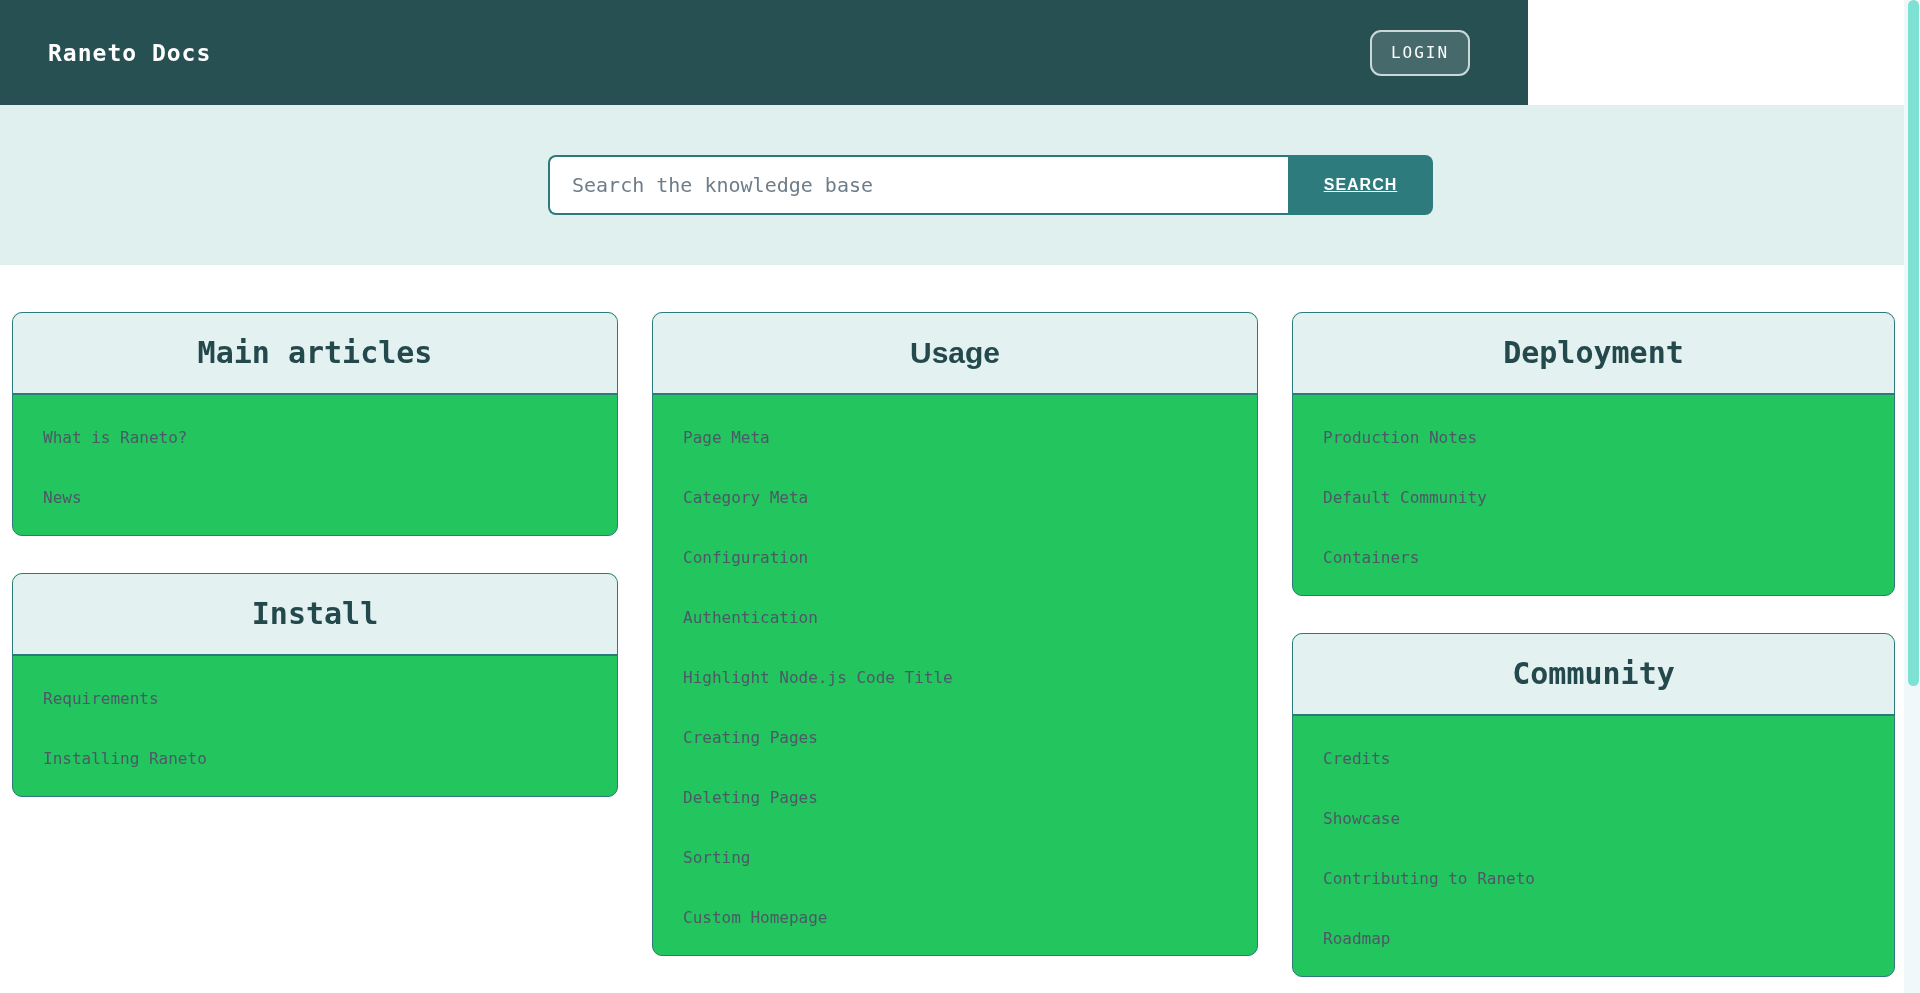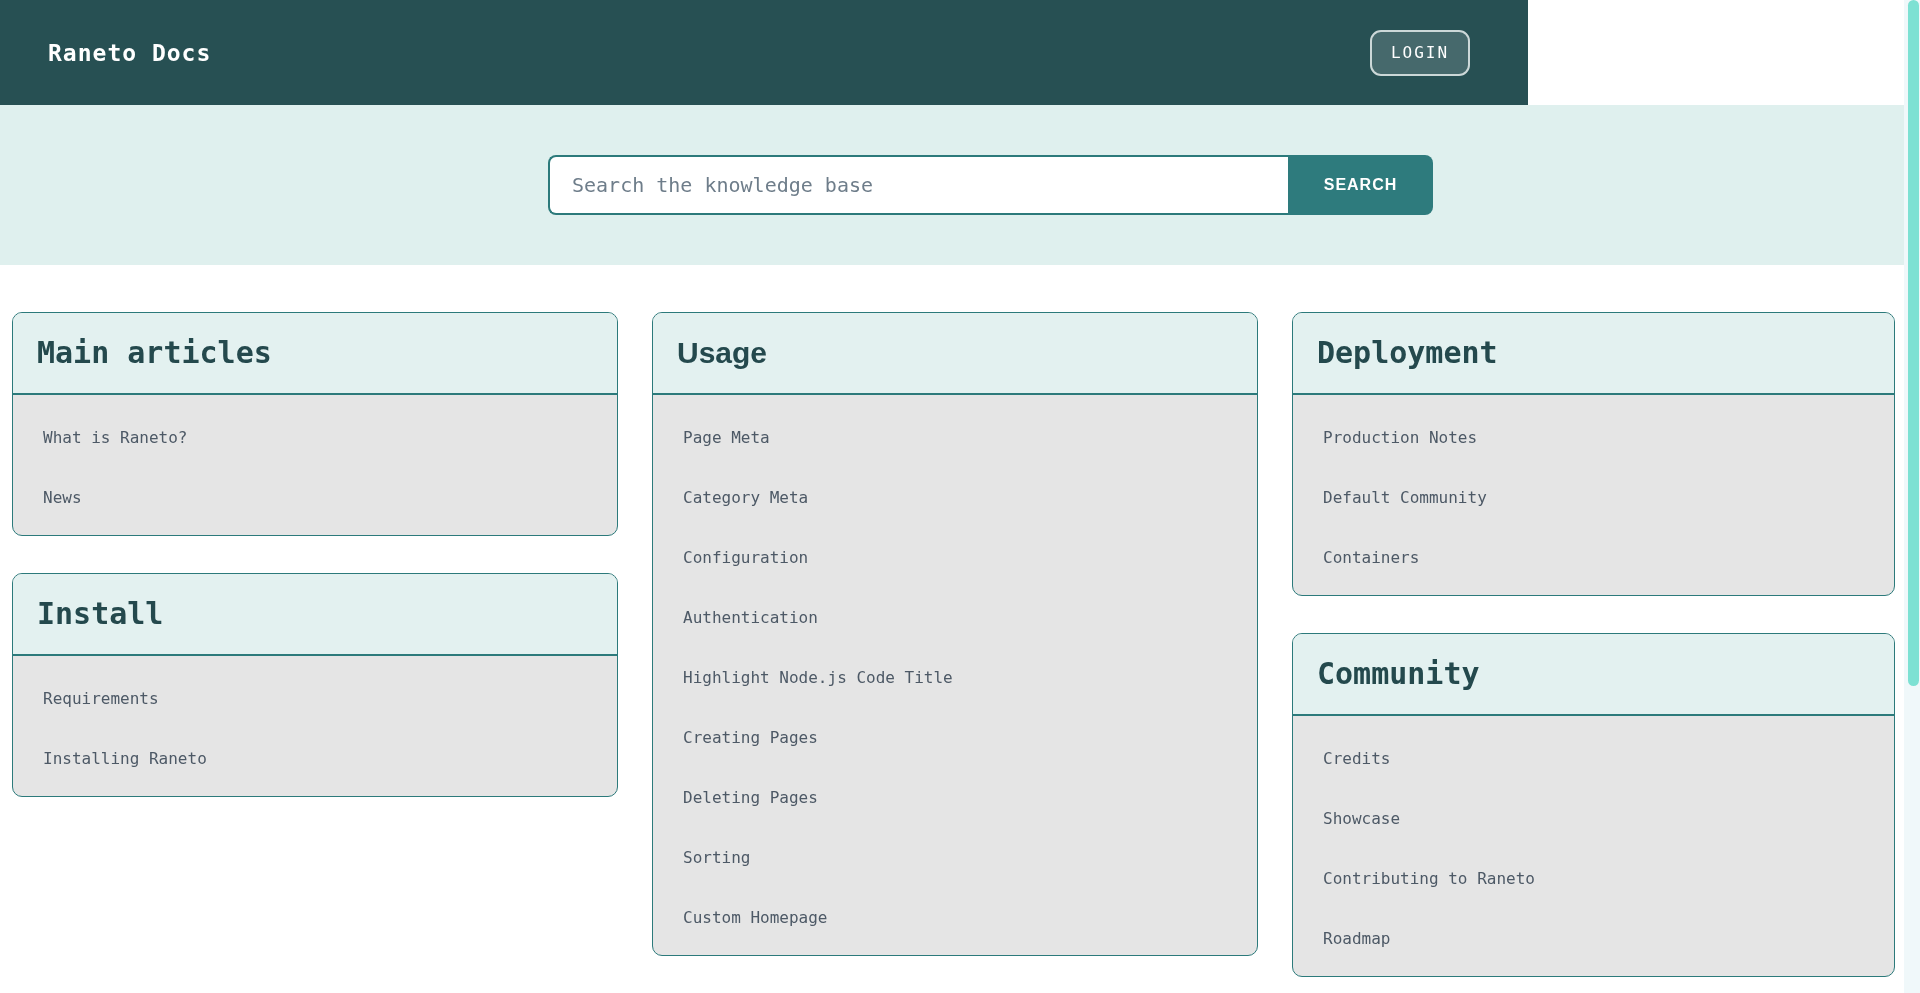--- a/index.html
+++ b/index.html
@@ -59,35 +59,37 @@
     outline:none;
   }
   .search-input::placeholder{color:#6e7d8a;opacity:1;}
   .search-btn{
     width:145px;height:60px;
     background:var(--button-bg);
     border:none;border-radius:0 8px 8px 0;
     color:#ffffff;
     font-family:"Liberation Sans",sans-serif;font-size:16px;font-weight:bold;letter-spacing:1px;
     cursor:pointer;
+    text-decoration:underline;
   }
 
   
   .content{position:absolute;left:0;top:312px;width:1920px;}
   .column{position:absolute;top:0;}
   .column.c0{left:12px;width:606px;}
   .column.c1{left:652px;width:606px;}
   .column.c2{left:1292px;width:603px;}
 
   .card{
-    background:#e5e5e5;
+    background:#22c55e;
     border:1.5px solid var(--accent);
     border-radius:10px;
     margin-bottom:37px;
     overflow:hidden;
+    text-align:center;
   }
   .card-header{
     background:var(--card-header-bg);
     border-bottom:2px solid var(--accent);
     padding:22px 24px;
   }
   .card-title{
     font-size:30px;line-height:36px;font-weight:bold;
     color:var(--title-text);
     font-family:"DejaVu Sans Mono","Liberation Mono",monospace;

